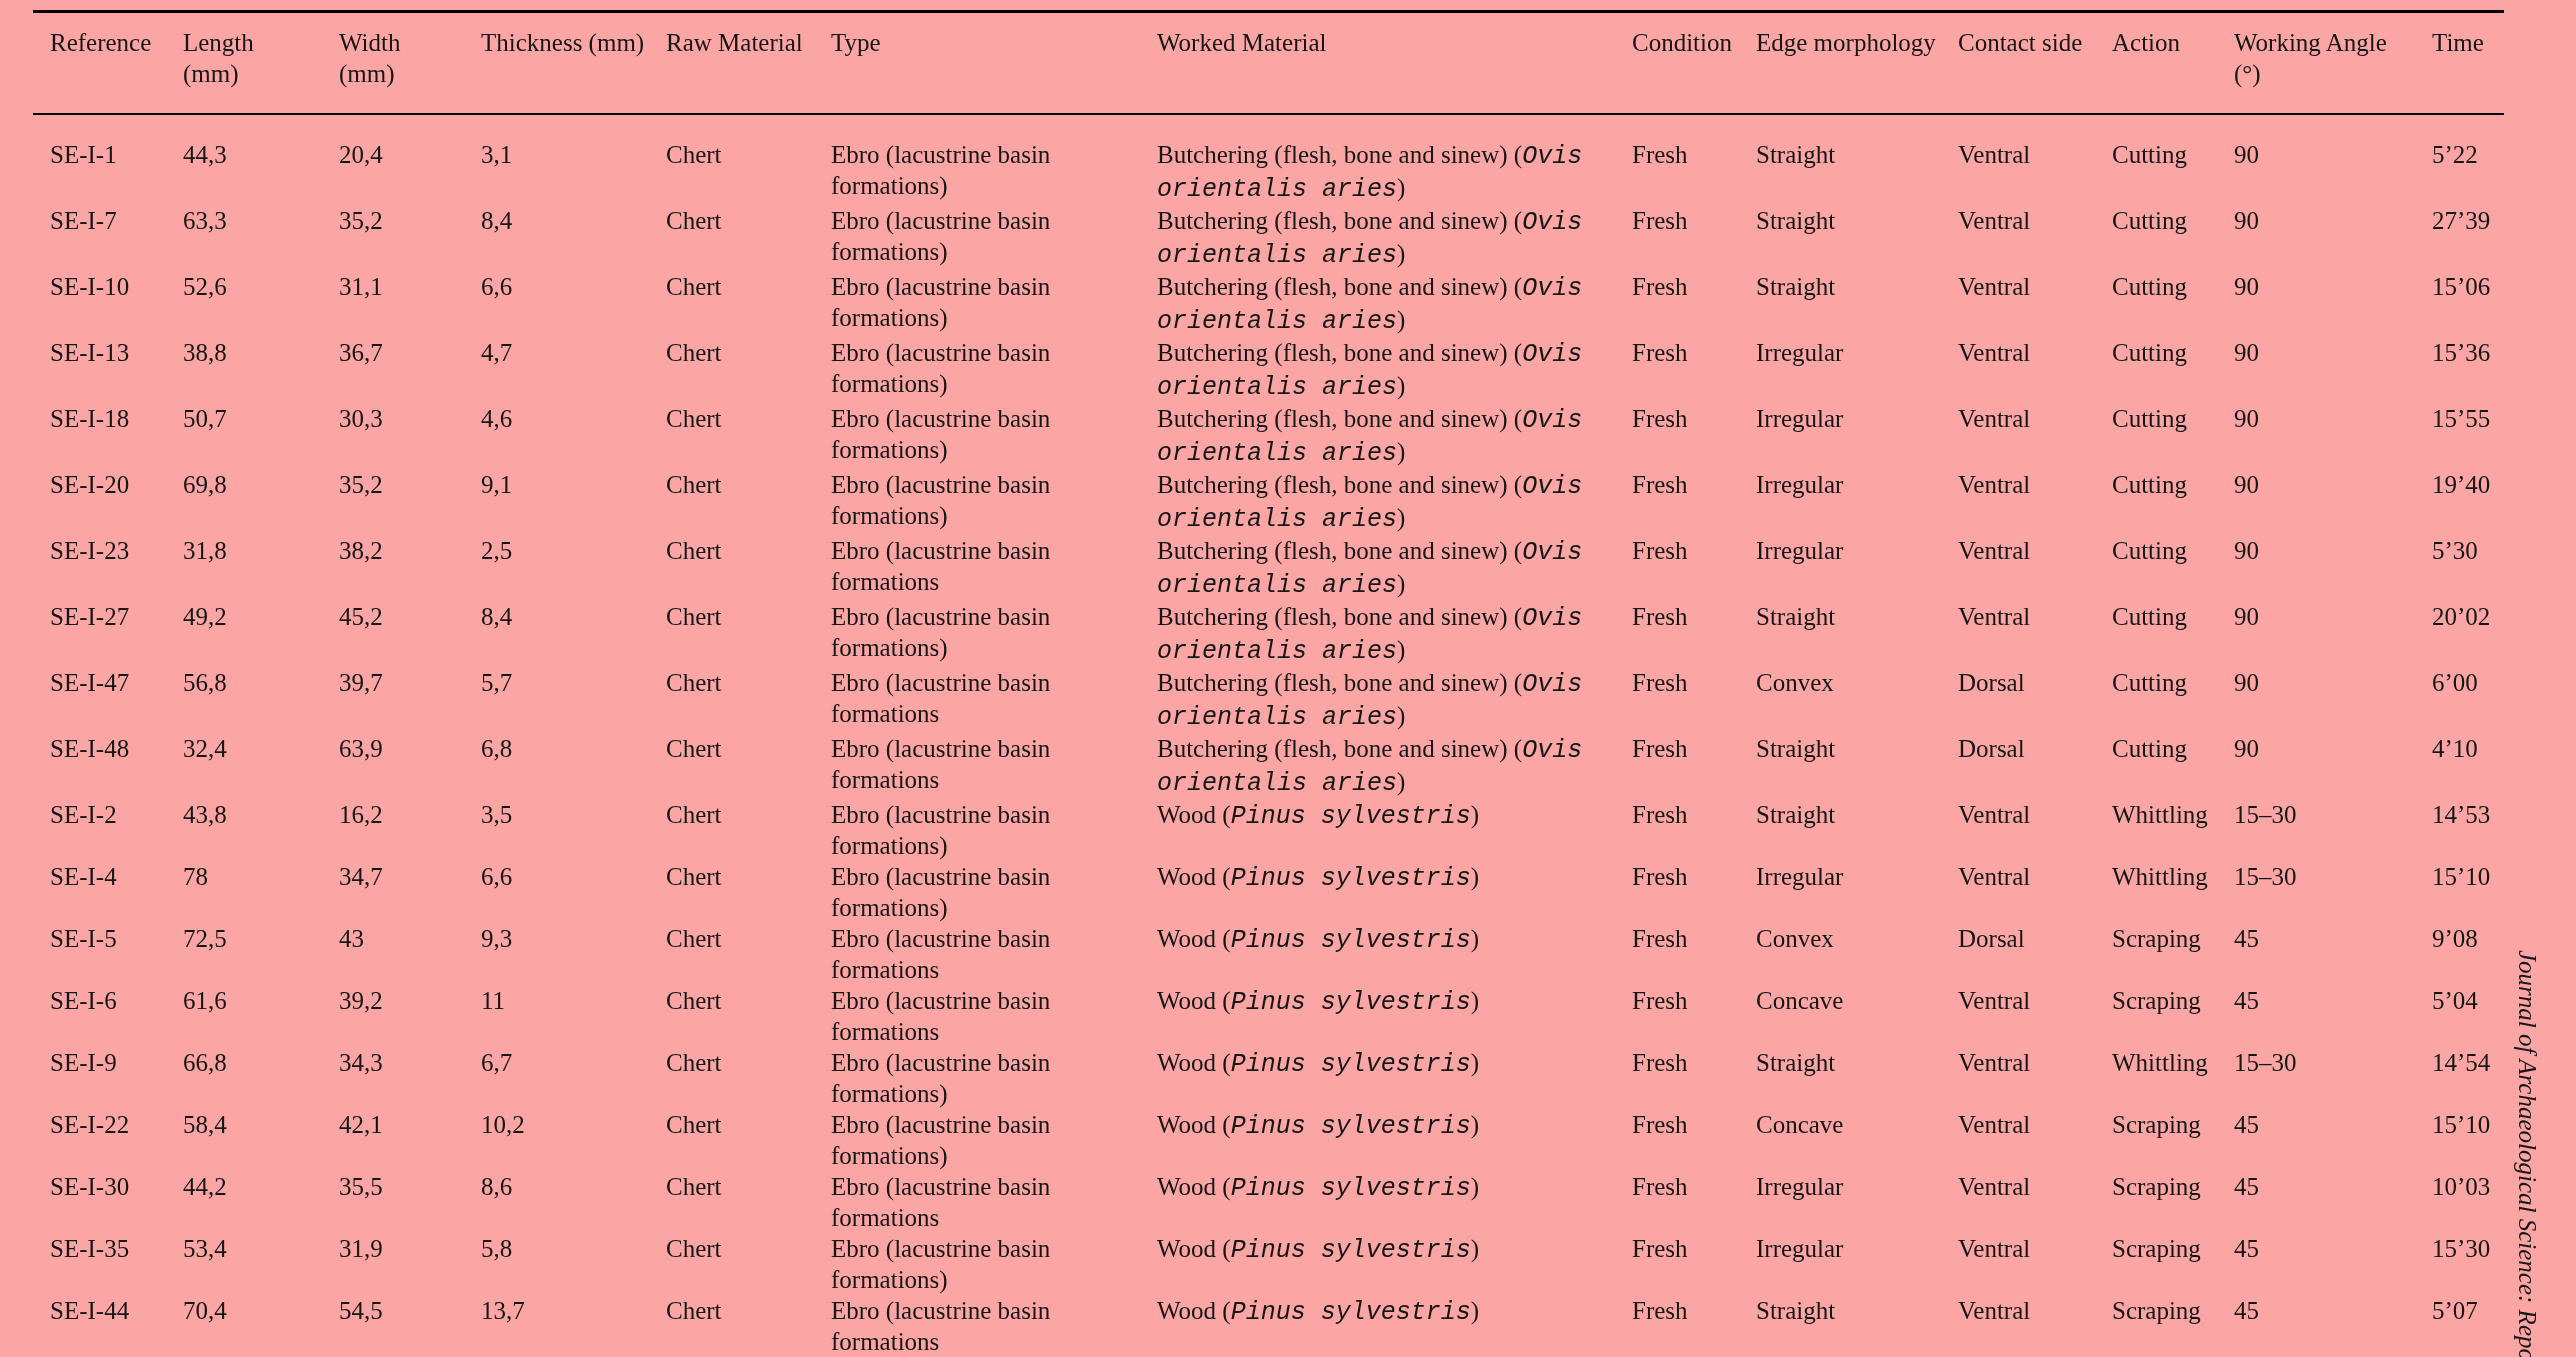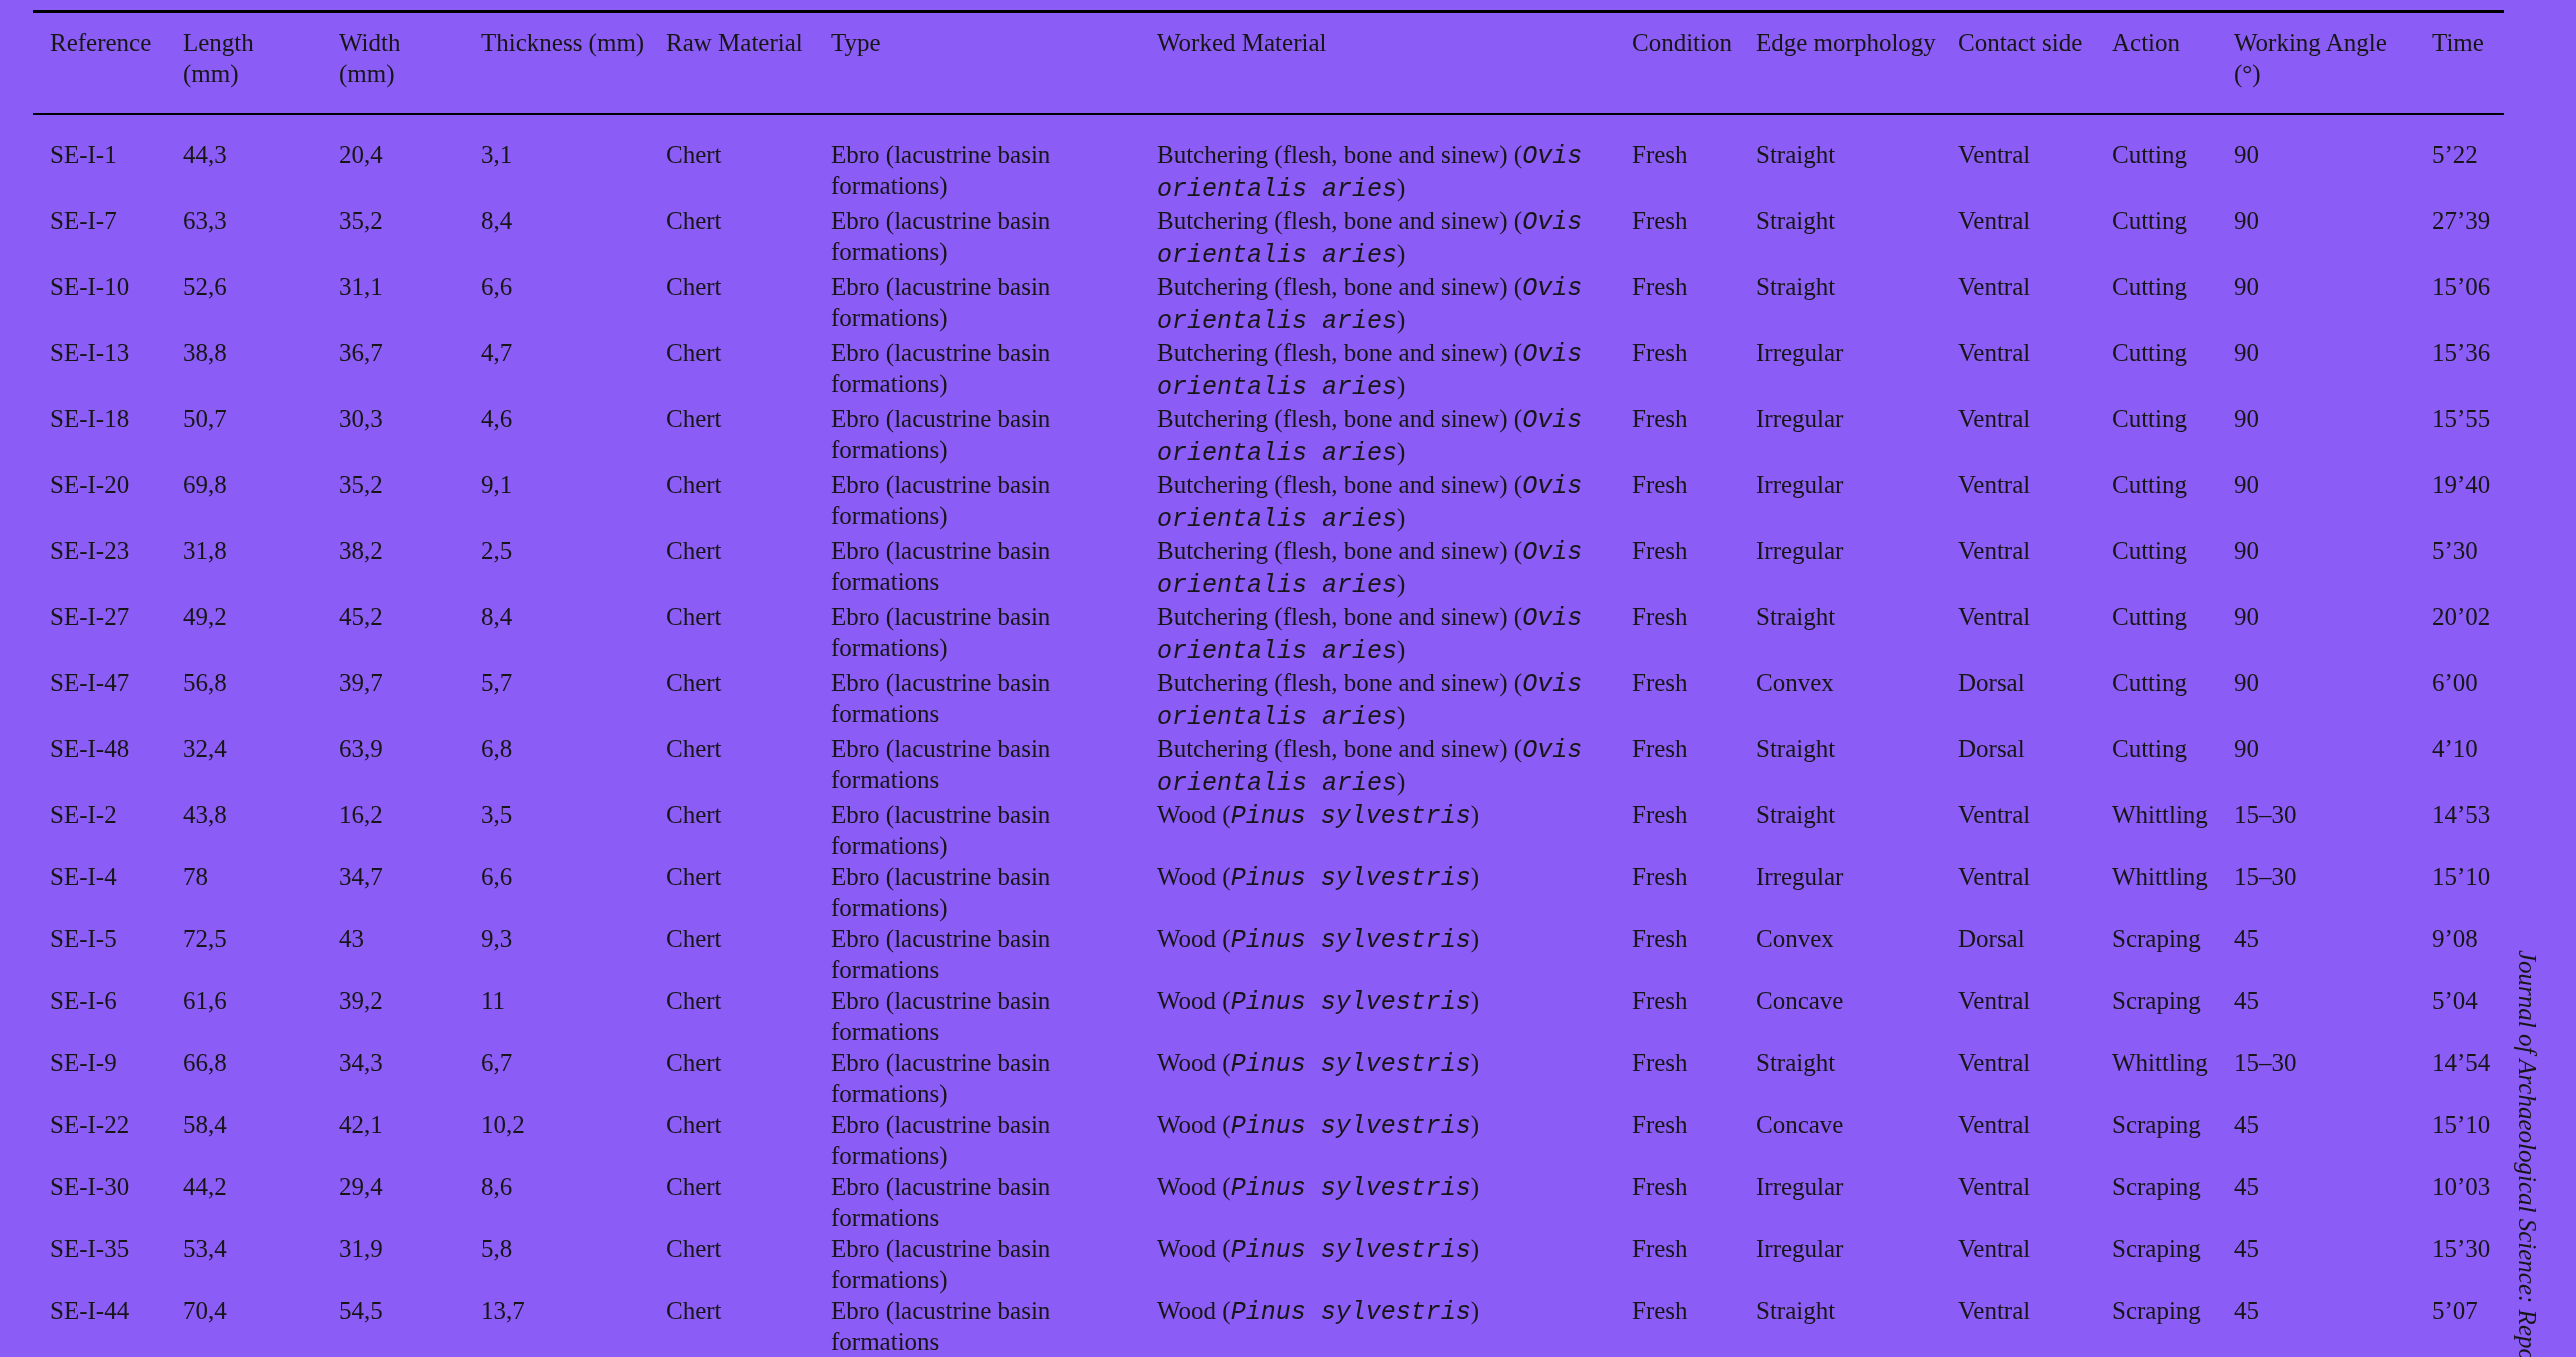--- a/index.html
+++ b/index.html
@@ -1,20 +1,20 @@
 <!DOCTYPE html>
 <html style="font-size:13.7px"><head>
 <meta charset="utf-8">
 <style>
   html, body { margin: 0; padding: 0; background: #ffffff; }
   .page {
     position: relative;
     width: 2576px;
     height: 1358px;
-    background: #8b5cf6;
+    background: #fca5a5;
     overflow: hidden;
     font-family: "Liberation Serif", "DejaVu Serif", serif;
     color: #161616;
   }
   table.data-table {
     position: absolute;
     left: 33px;
     top: 10.3px;
     width: 2470px;
     border-collapse: collapse;
@@ -447,21 +447,21 @@
           <td>Fresh</td>
           <td>Concave</td>
           <td>Ventral</td>
           <td>Scraping</td>
           <td>45</td>
           <td>15’10</td>
         </tr>
         <tr>
           <td>SE-I-30</td>
           <td>44,2</td>
-          <td>29,4</td>
+          <td>35,5</td>
           <td>8,6</td>
           <td>Chert</td>
           <td>
             <div>Ebro (lacustrine basin</div>
             <div>formations</div>
           </td>
           <td>
             <div><span>Wood (</span><i>Pinus sylvestris</i><span>)</span></div>
           </td>
           <td>Fresh</td>

